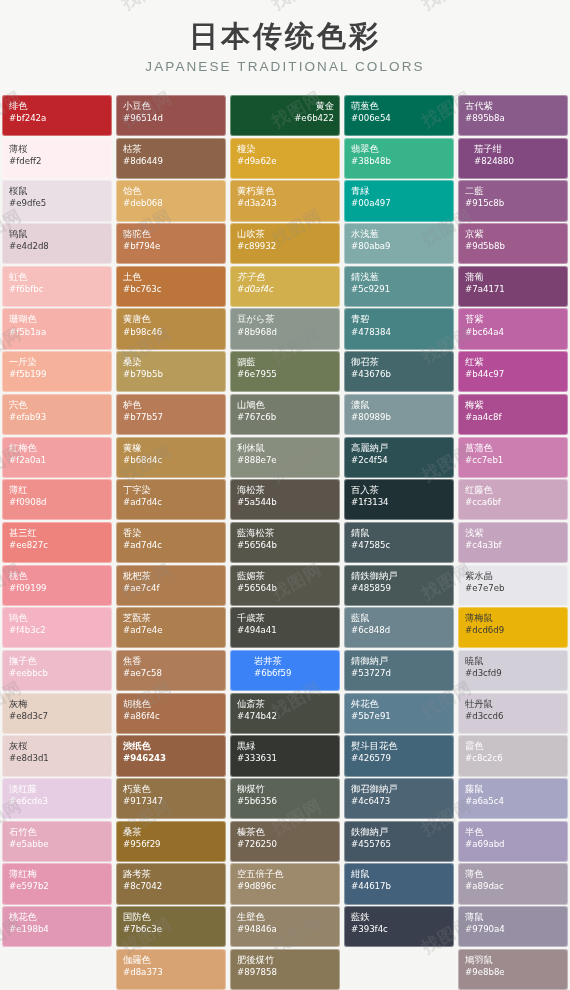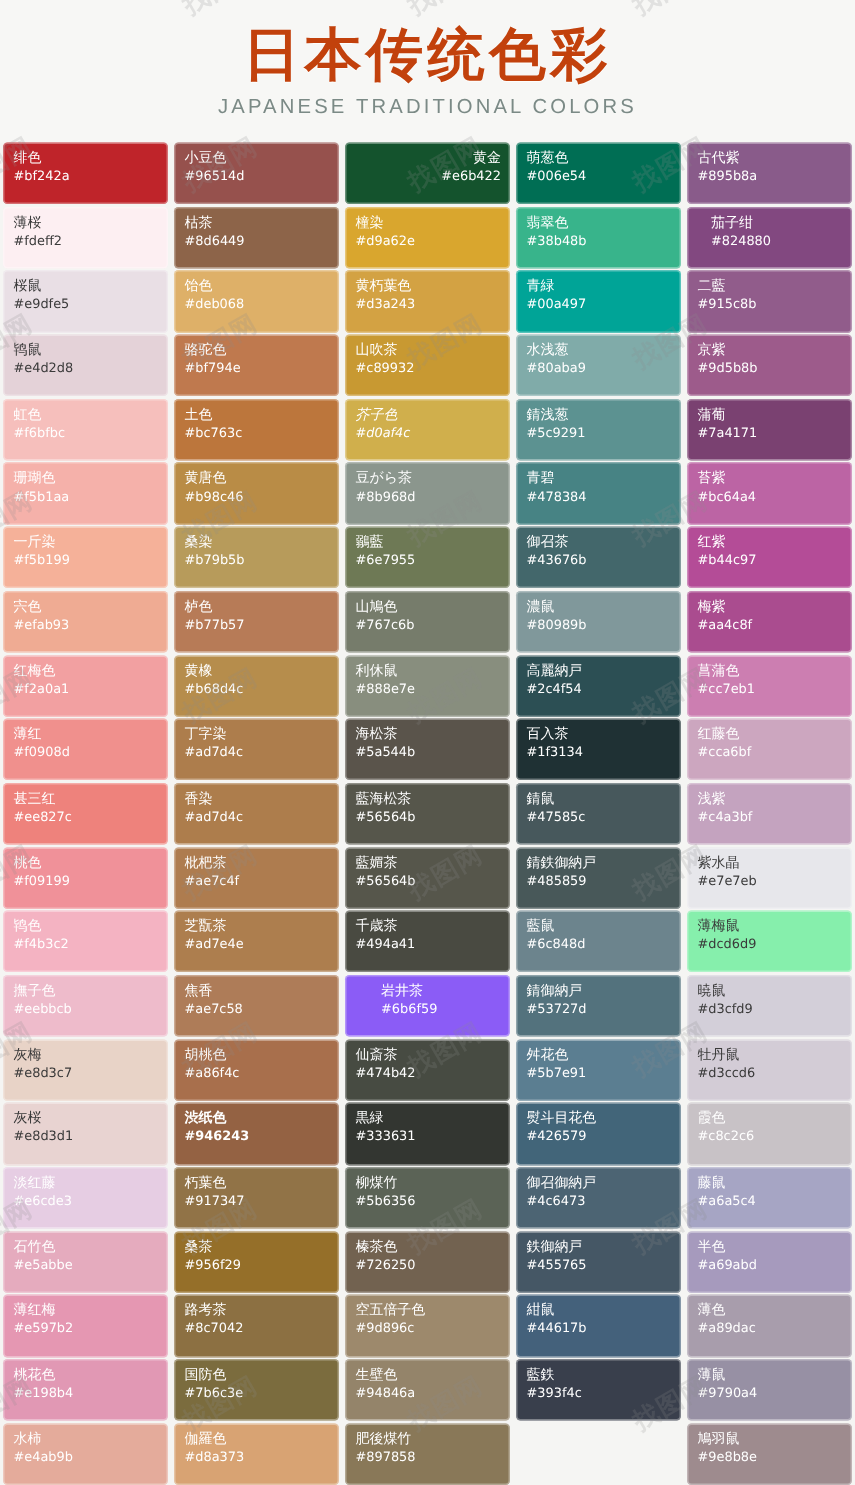--- a/index.html
+++ b/index.html
@@ -14,23 +14,23 @@
 
   
   .header {
     position: relative;
     width: 570px; height: 95px;
     background: #f7f7f5;
     display: flex; flex-direction: column;
     align-items: center; justify-content: center;
   }
   .title-cn {
-    font-size: 38px;
+    font-size: 29px;
     font-weight: bold;
-    color: #c2410c;
+    color: #404040;
     letter-spacing: 3px;
     line-height: 1;
     margin: 0 0 8px 0;
     font-family: "DejaVu Sans", "Liberation Sans", sans-serif;
     text-shadow: 0 1px 0 rgba(255,255,255,.8);
   }
   .title-en {
     font-size: 13.5px;
     color: #7b8a86;
     letter-spacing: 2.1px;
@@ -179,24 +179,20 @@
           <span class="hx">#e5abbe</span>
         </div>
         <div class="swatch light" style="background: rgb(229, 151, 178);">
           <span class="nm">薄红梅</span>
           <span class="hx">#e597b2</span>
         </div>
         <div class="swatch light" style="background: rgb(225, 152, 180);">
           <span class="nm">桃花色</span>
           <span class="hx">#e198b4</span>
         </div>
-        <div class="swatch light" style="background: rgb(228, 171, 155);">
-          <span class="nm">水柿</span>
-          <span class="hx">#e4ab9b</span>
-        </div>
       </div>
       <div class="col">
         <div class="swatch light" style="background: rgb(150, 81, 77);">
           <span class="nm">小豆色</span>
           <span class="hx">#96514d</span>
         </div>
         <div class="swatch light" style="background: rgb(141, 100, 73);">
           <span class="nm">枯茶</span>
           <span class="hx">#8d6449</span>
         </div>
@@ -323,21 +319,21 @@
           <span class="hx">#56564b</span>
         </div>
         <div class="swatch light" style="background: rgb(86, 86, 75);">
           <span class="nm">藍媚茶</span>
           <span class="hx">#56564b</span>
         </div>
         <div class="swatch light" style="background: rgb(73, 74, 65);">
           <span class="nm">千歳茶</span>
           <span class="hx">#494a41</span>
         </div>
-        <div class="swatch light" style="background: #8b5cf6; padding-left: 24px;">
+        <div class="swatch light" style="background: #3b82f6; padding-left: 24px;">
           <span class="nm">岩井茶</span>
           <span class="hx">#6b6f59</span>
         </div>
         <div class="swatch light" style="background: rgb(71, 75, 66);">
           <span class="nm">仙斎茶</span>
           <span class="hx">#474b42</span>
         </div>
         <div class="swatch light" style="background: rgb(51, 54, 49);">
           <span class="nm">黒緑</span>
           <span class="hx">#333631</span>
@@ -487,21 +483,21 @@
           <span class="hx">#cca6bf</span>
         </div>
         <div class="swatch light" style="background: rgb(196, 163, 191);">
           <span class="nm">浅紫</span>
           <span class="hx">#c4a3bf</span>
         </div>
         <div class="swatch dark" style="background: rgb(231, 231, 235);">
           <span class="nm">紫水晶</span>
           <span class="hx">#e7e7eb</span>
         </div>
-        <div class="swatch dark" style="background: #86efac;">
+        <div class="swatch dark" style="background: #eab308;">
           <span class="nm">薄梅鼠</span>
           <span class="hx">#dcd6d9</span>
         </div>
         <div class="swatch dark" style="background: rgb(211, 207, 217);">
           <span class="nm">暁鼠</span>
           <span class="hx">#d3cfd9</span>
         </div>
         <div class="swatch dark" style="background: rgb(211, 204, 214);">
           <span class="nm">牡丹鼠</span>
           <span class="hx">#d3ccd6</span>

